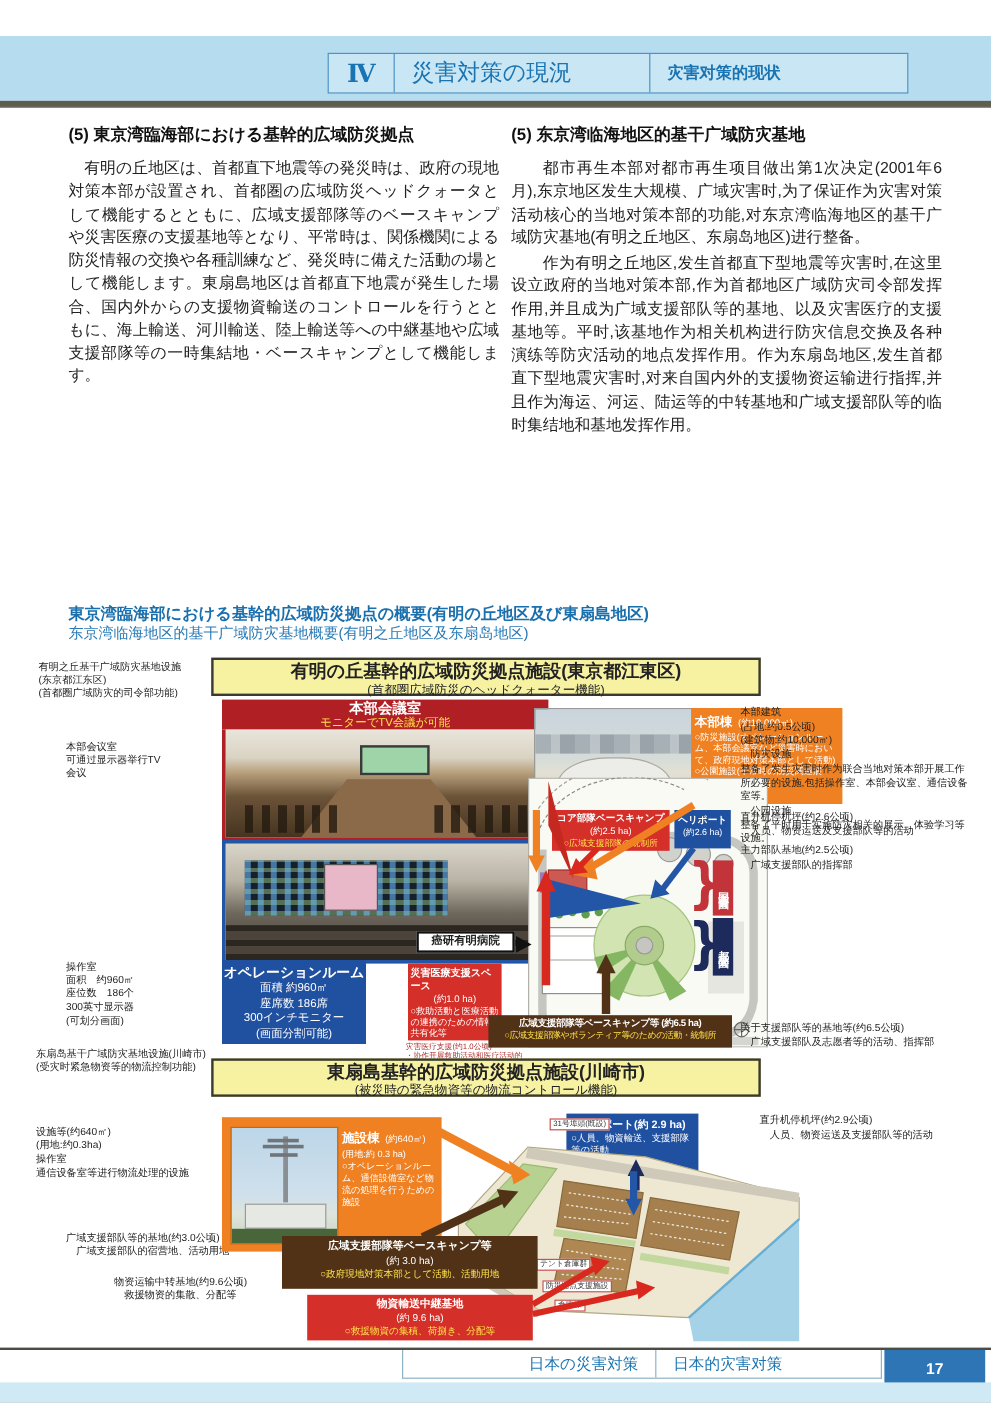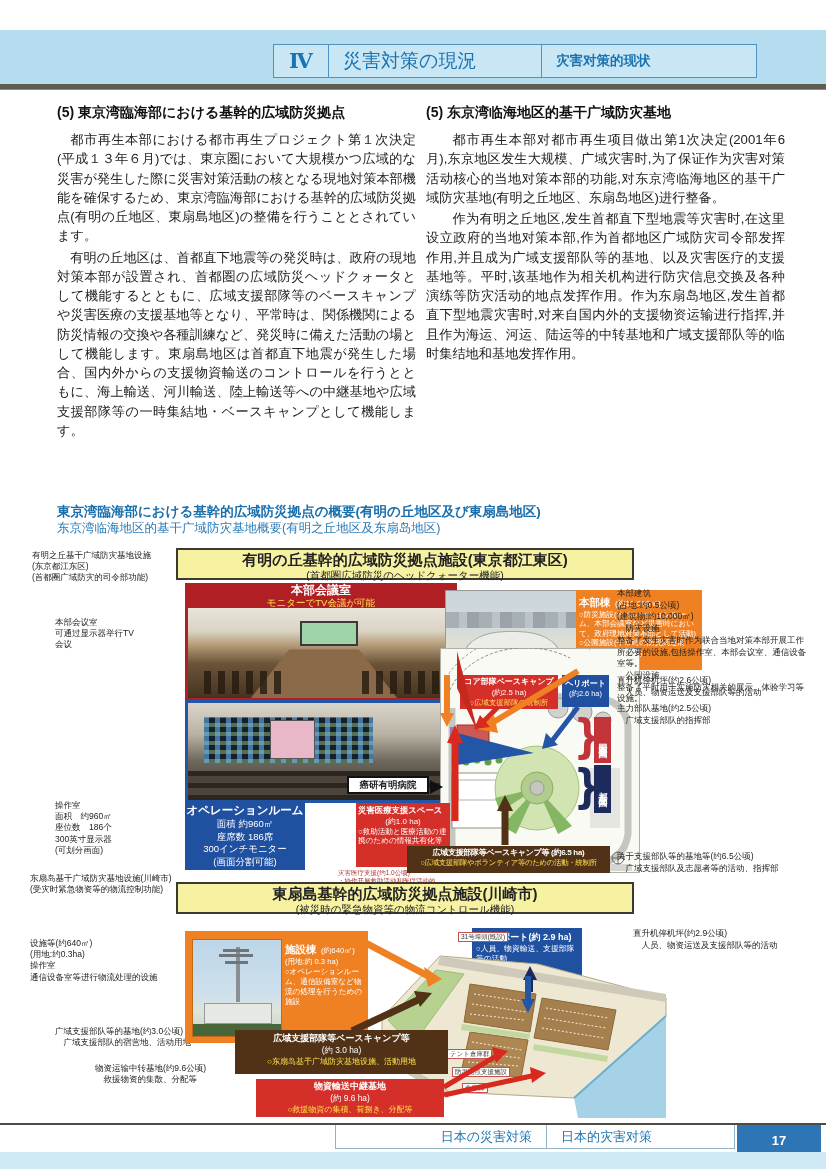--- a/index.html
+++ b/index.html
@@ -90,21 +90,20 @@
   <div class="chapter">
     <div class="ch-num">Ⅳ</div>
     <div class="ch-ja">災害対策の現況</div>
     <div class="ch-cn">灾害对策的现状</div>
   </div>
   <div class="toprule"></div>
 
   <div class="cols">
     <div class="col">
       <h2>(5) 東京湾臨海部における基幹的広域防災拠点</h2>
-      <p class="ind1">都市再生本部における都市再生プロジェクト第１次決定(平成１３年６月)では、東京圏において大規模かつ広域的な災害が発生した際に災害対策活動の核となる現地対策本部機能を確保するため、東京湾臨海部における基幹的広域防災拠点(有明の丘地区、東扇島地区)の整備を行うこととされています。</p>
       <p class="ind1">有明の丘地区は、首都直下地震等の発災時は、政府の現地対策本部が設置され、首都圏の広域防災ヘッドクォータとして機能するとともに、広域支援部隊等のベースキャンプや災害医療の支援基地等となり、平常時は、関係機関による防災情報の交換や各種訓練など、発災時に備えた活動の場として機能します。東扇島地区は首都直下地震が発生した場合、国内外からの支援物資輸送のコントロールを行うとともに、海上輸送、河川輸送、陸上輸送等への中継基地や広域支援部隊等の一時集結地・ベースキャンプとして機能します。</p>
     </div>
     <div class="col">
       <h2>(5) 东京湾临海地区的基干广域防灾基地</h2>
       <p class="ind2">都市再生本部对都市再生项目做出第1次决定(2001年6月),东京地区发生大规模、广域灾害时,为了保证作为灾害对策活动核心的当地对策本部的功能,对东京湾临海地区的基干广域防灾基地(有明之丘地区、东扇岛地区)进行整备。</p>
       <p class="ind2">作为有明之丘地区,发生首都直下型地震等灾害时,在这里设立政府的当地对策本部,作为首都地区广域防灾司令部发挥作用,并且成为广域支援部队等的基地、以及灾害医疗的支援基地等。平时,该基地作为相关机构进行防灾信息交换及各种演练等防灾活动的地点发挥作用。作为东扇岛地区,发生首都直下型地震灾害时,对来自国内外的支援物资运输进行指挥,并且作为海运、河运、陆运等的中转基地和广域支援部队等的临时集结地和基地发挥作用。</p>
     </div>
   </div>
 
   <div class="figure">
@@ -201,21 +200,21 @@
     <div class="abs redbox" style="left:460px;top:172px;width:98px;height:34px;padding-top:1px;">
       <div style="font-size:8px;font-weight:bold;">コア部隊ベースキャンプ</div>
       <div style="font-size:7.8px;">(約2.5 ha)</div>
       <div class="yel" style="font-size:7.4px;">○広域支援部隊の統制所</div>
     </div>
     <div class="abs bluebox" style="left:562px;top:172px;width:47px;height:32px;padding-top:3px;">
       <div style="font-size:8px;font-weight:bold;">ヘリポート</div>
       <div style="font-size:7.4px;">(約2.6 ha)</div>
     </div>
     <div class="abs hospital" style="left:347px;top:273px;width:82px;height:18px;">癌研有明病院</div>
-    <div class="abs redbox" style="left:340px;top:300px;width:94px;height:64px;padding:2px 2px;text-align:left;margin-left:16px;">
+    <div class="abs redbox" style="left:340px;top:300px;width:78px;height:64px;padding:2px 2px;text-align:left;">
       <div style="font-size:8.4px;font-weight:bold;">災害医療支援スペース</div>
       <div style="font-size:8px;text-align:center;">(約1.0 ha)</div>
       <div style="font-size:7.6px;line-height:1.2;">○救助活動と医療活動の連携のための情報共有化等</div>
     </div>
     <div class="abs pre" style="left:338px;top:366px;width:100px;font-size:6.5px;line-height:1.25;color:#b03030;">灾害医疗支援(约1.0公顷)
 ・协作开展救助活动和医疗活动的信息共享</div>
     <div class="abs brownbox" style="left:407px;top:343px;width:203px;height:27px;padding-top:1px;">
       <div style="font-size:8px;font-weight:bold;letter-spacing:-0.3px;">広域支援部隊等ベースキャンプ等 (約6.5 ha)</div>
       <div class="yel" style="font-size:7.4px;letter-spacing:-0.3px;">○広域支援部隊やボランティア等のための活動・統制所</div>
     </div>
@@ -303,21 +302,21 @@
     </svg>
 
     <div class="maplabel" style="left:458px;top:429px;">31号埠頭(既設)</div>
     <div class="maplabel" style="left:447px;top:546px;">テント倉庫群</div>
     <div class="maplabel" style="left:452px;top:564px;">防災拠点支援施設</div>
     <div class="maplabel" style="left:462px;top:580px;">倉庫棟</div>
 
     <div class="abs brownbox" style="left:235px;top:527px;width:213px;height:44px;padding-top:2px;">
       <div style="font-size:9px;font-weight:bold;">広域支援部隊等ベースキャンプ等</div>
       <div style="font-size:8.4px;">(約 3.0 ha)</div>
-      <div class="yel" style="font-size:8px;">○东扇岛基干广域防灾基地设施、活動用地</div>
+      <div class="yel" style="font-size:8px;">○政府現地対策本部として活動、活動用地</div>
     </div>
     <div class="abs redbox" style="left:256px;top:576px;width:188px;height:38px;padding-top:1px;">
       <div style="font-size:9px;font-weight:bold;">物資輸送中継基地</div>
       <div style="font-size:8.4px;">(約 9.6 ha)</div>
       <div class="yel" style="font-size:8px;">○救援物資の集積、荷捌き、分配等</div>
     </div>
 
     <div class="abs note pre" style="left:633px;top:425px;width:185px;">直升机停机坪(约2.9公顷)
 　人员、物资运送及支援部队等的活动</div>
 

